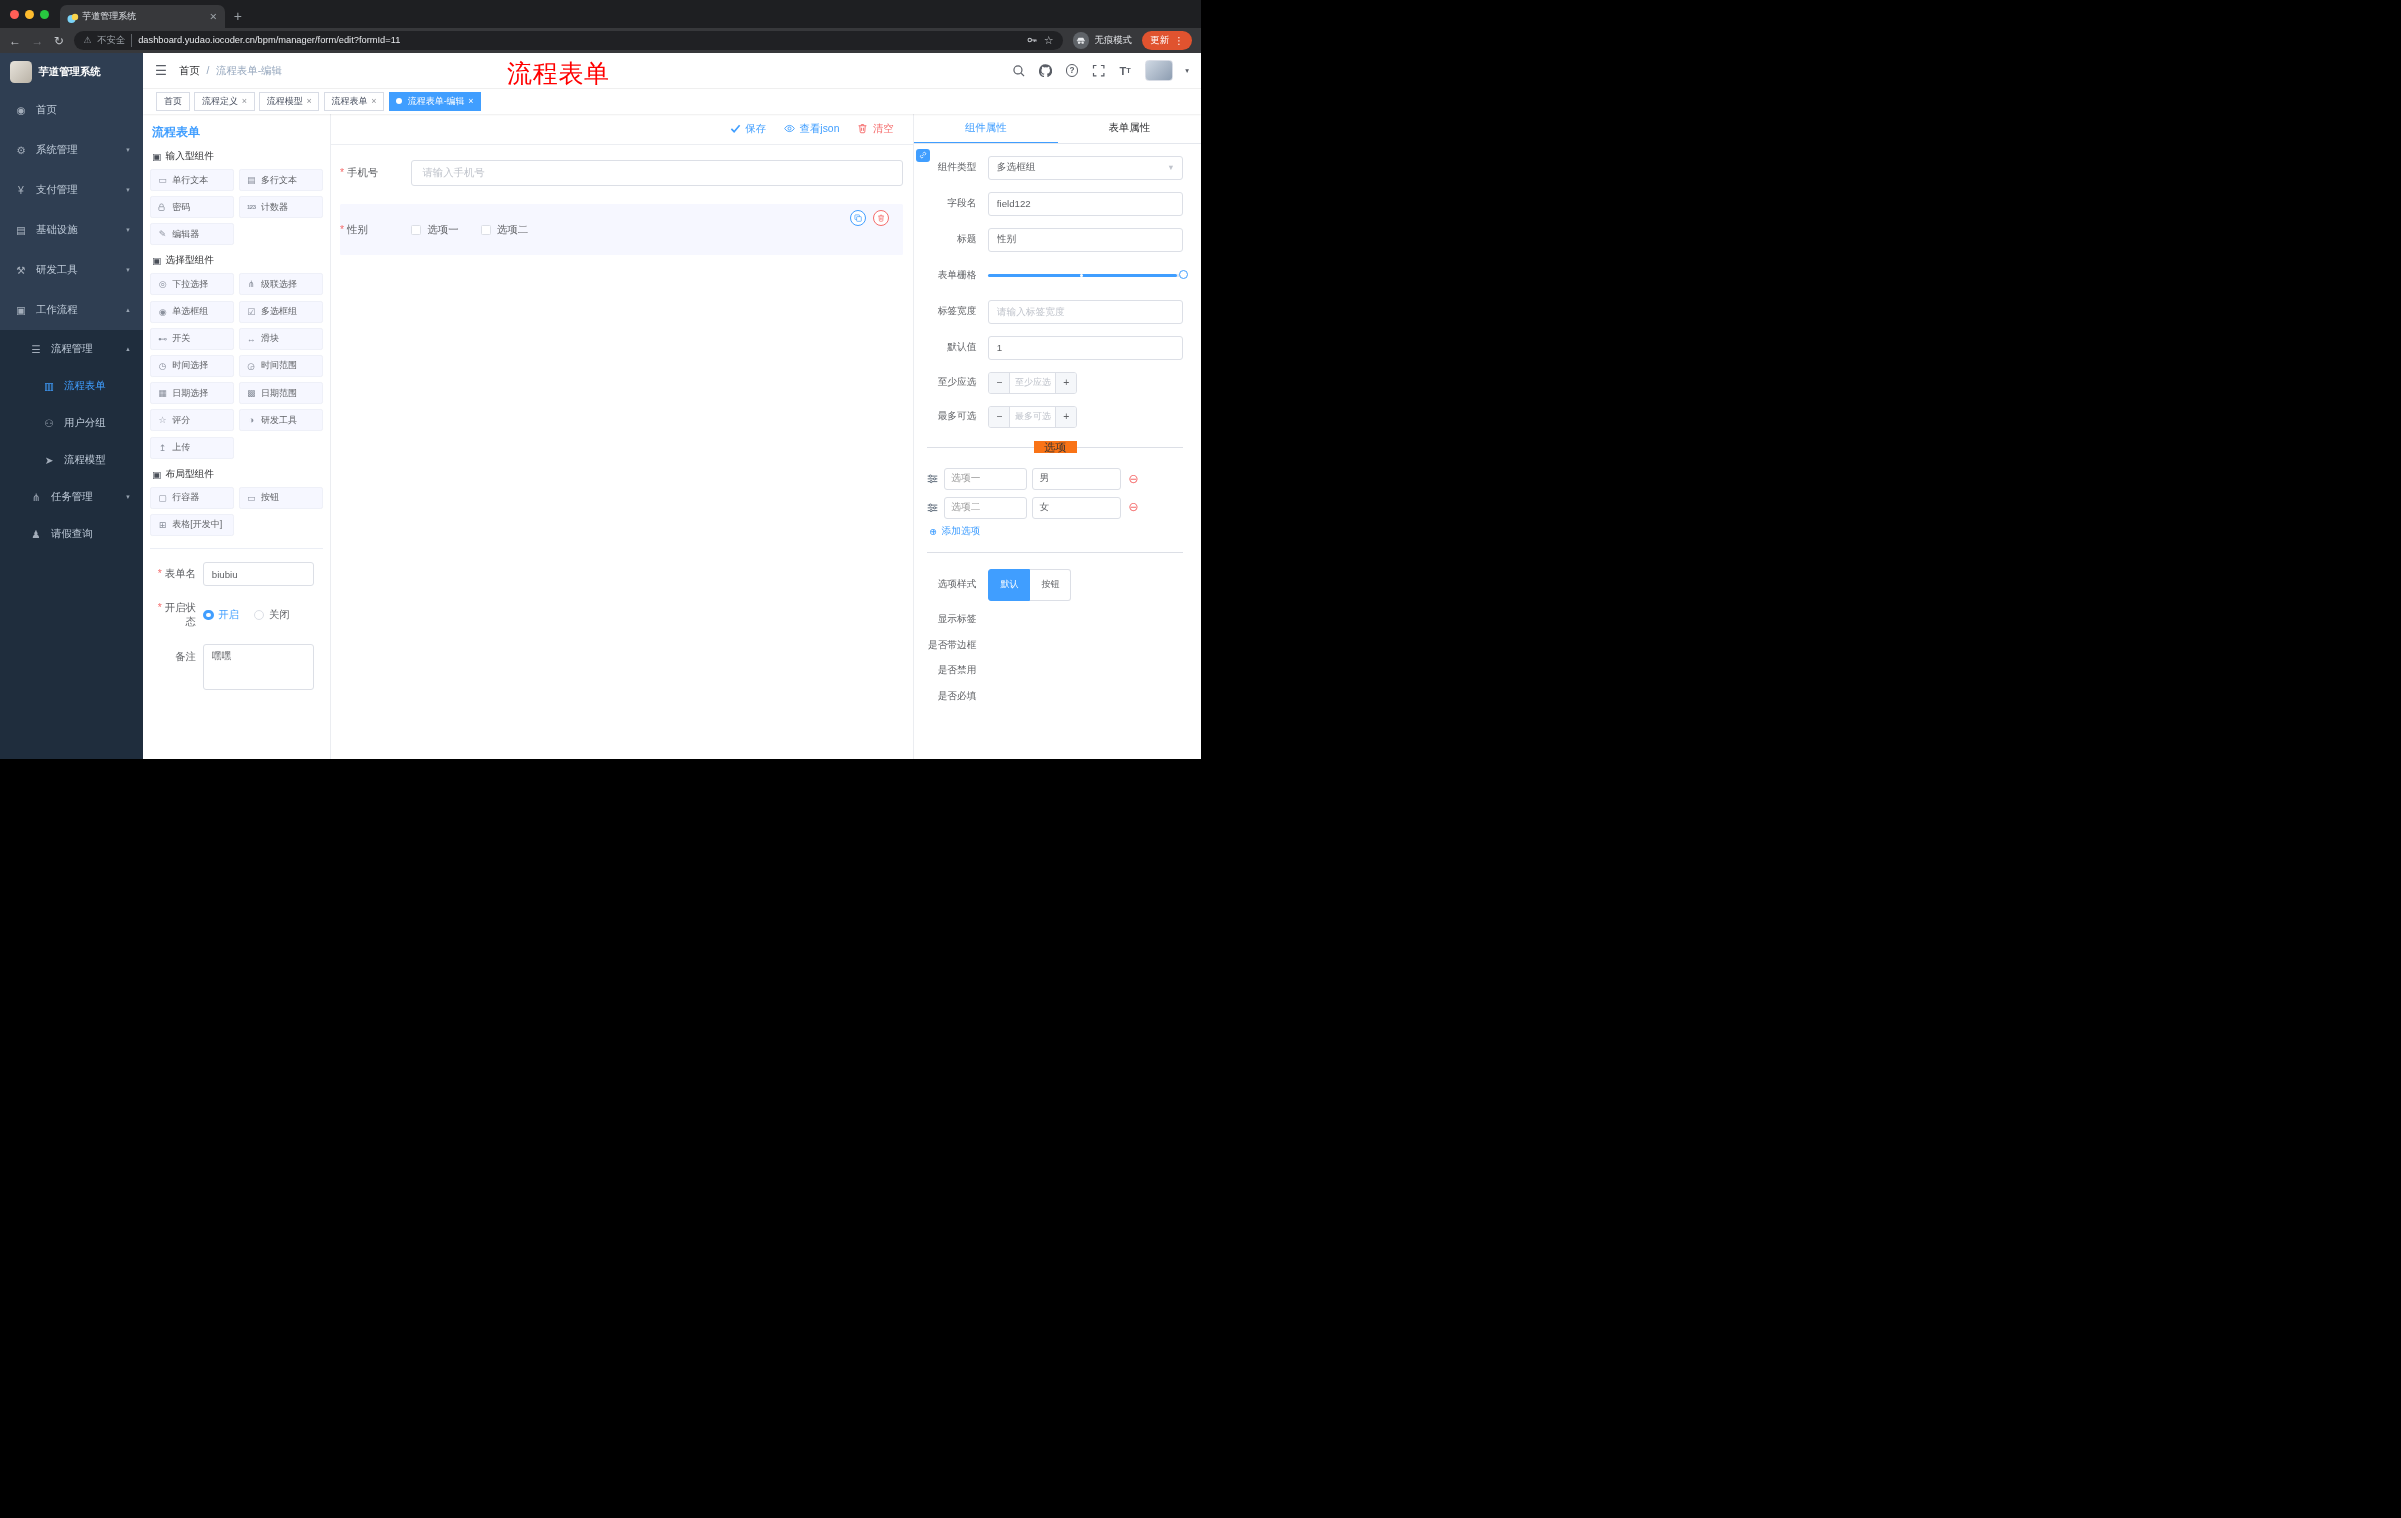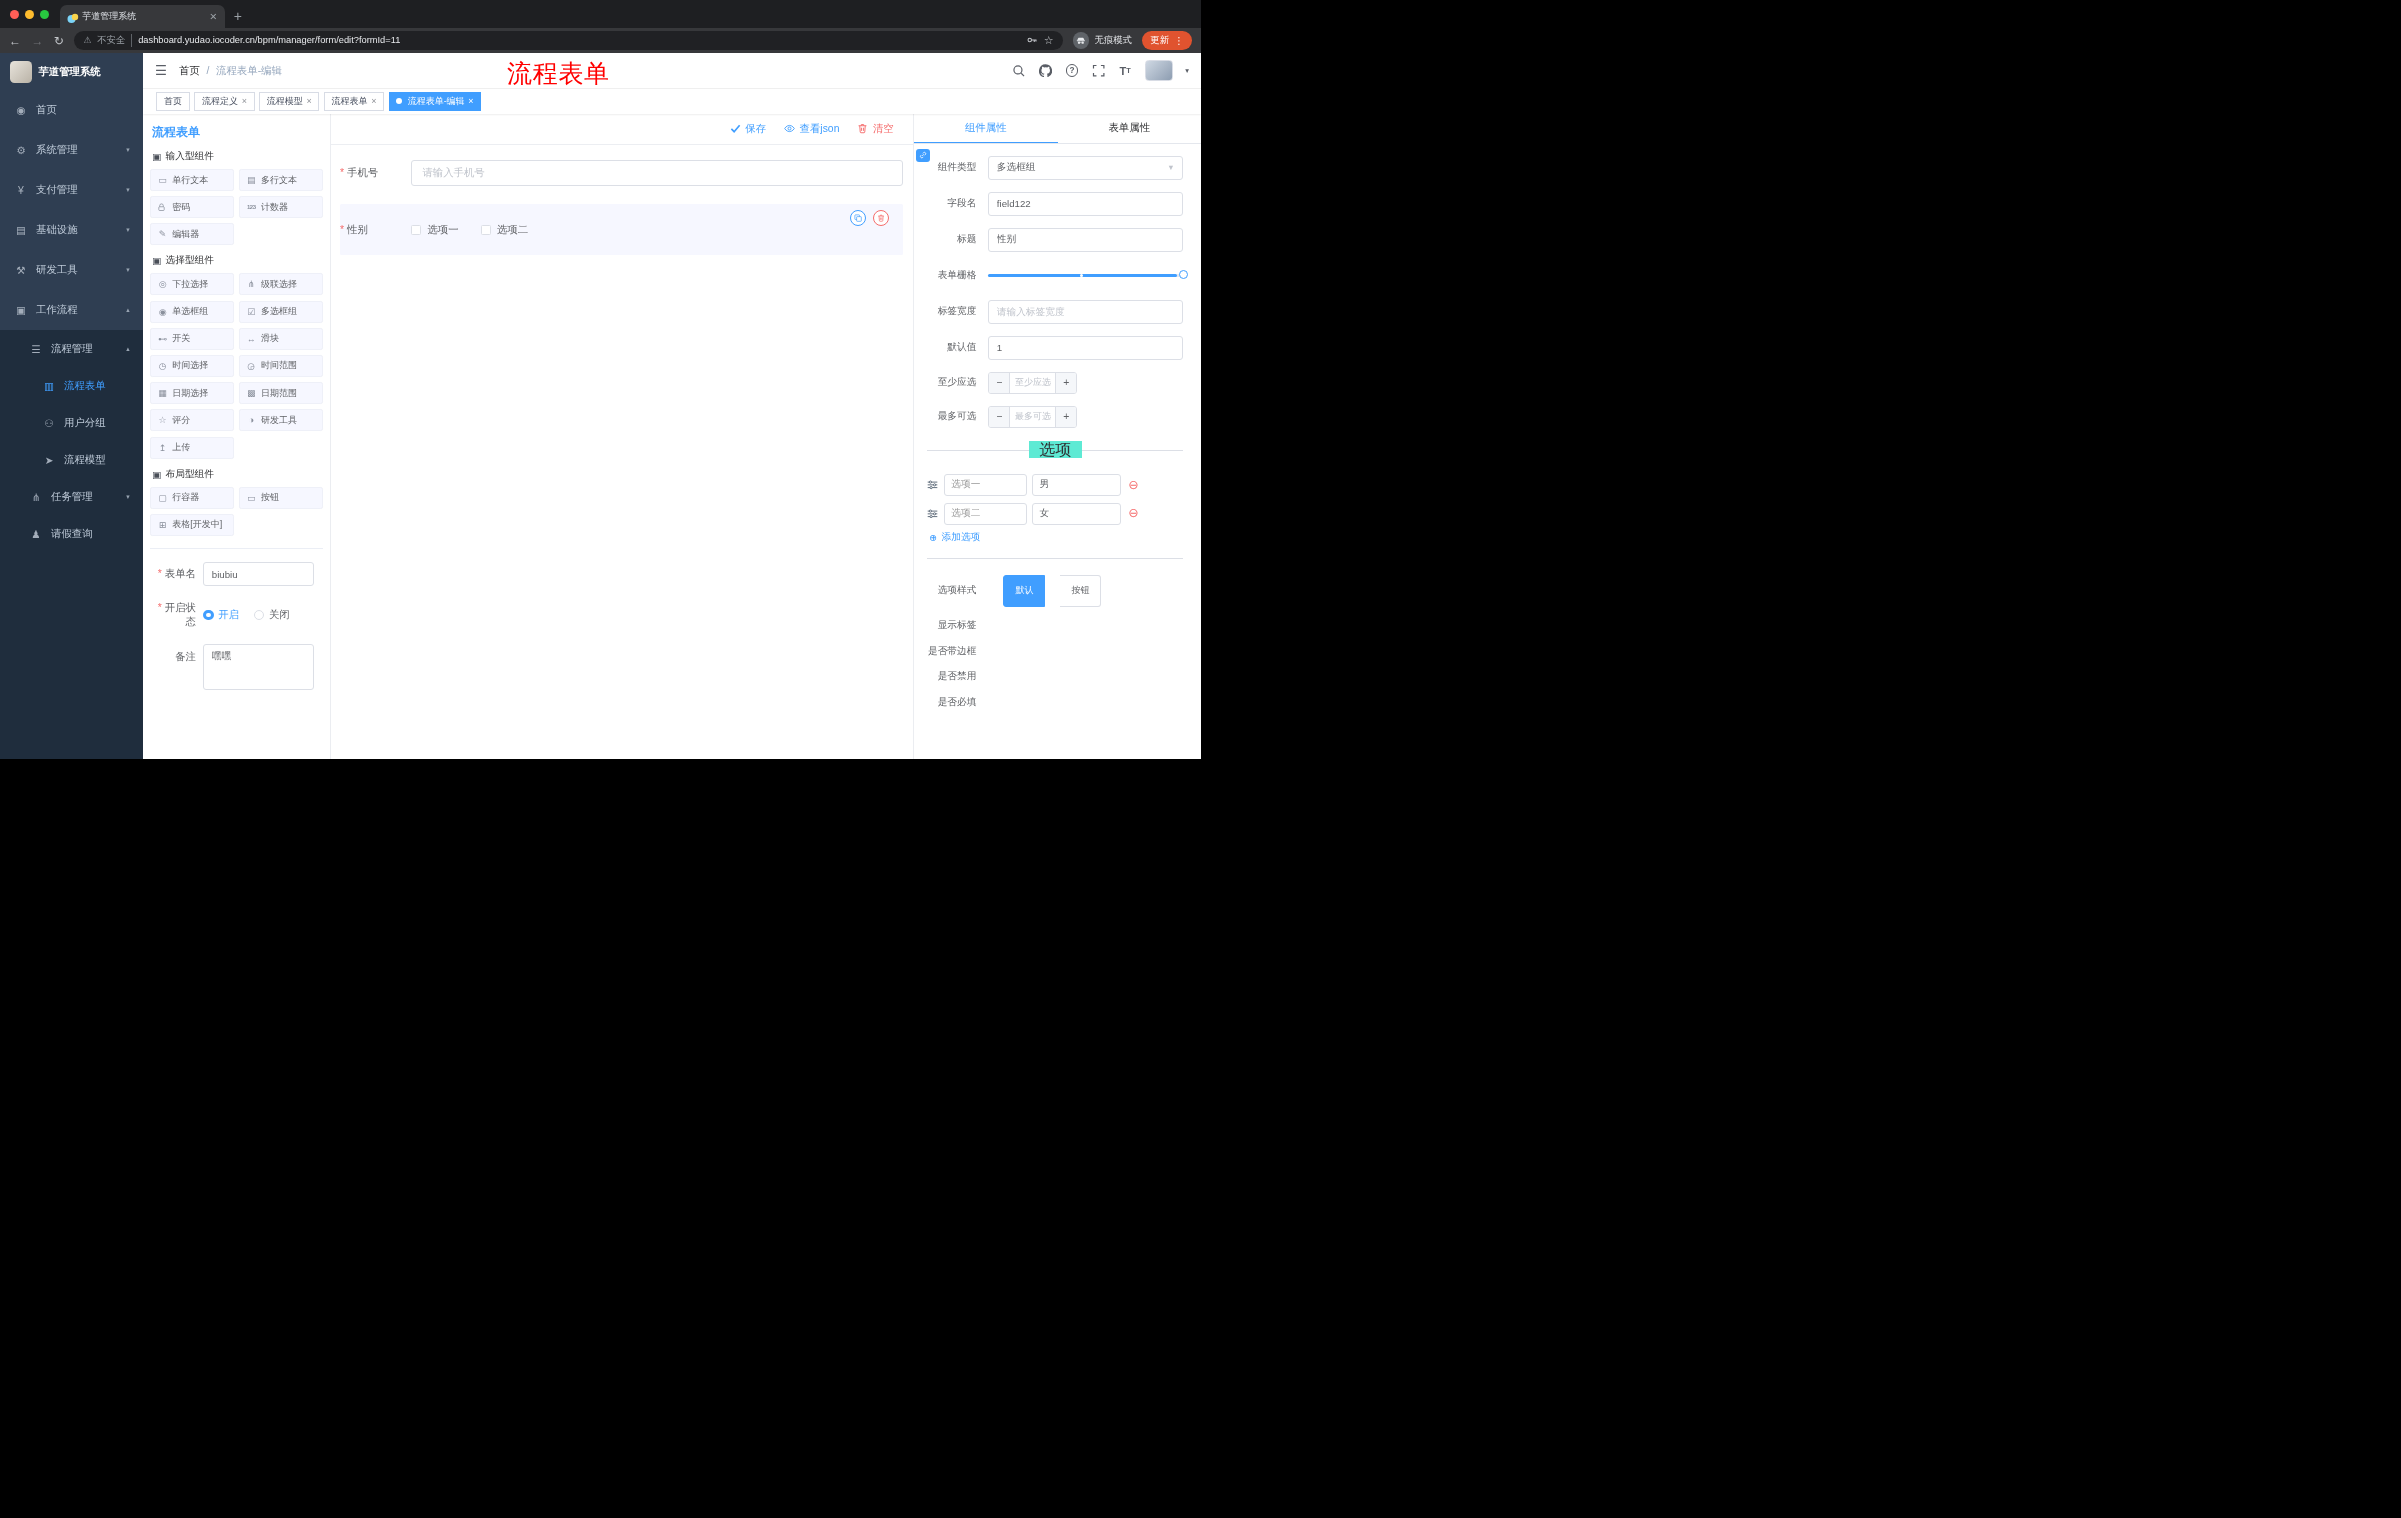--- a/index.html
+++ b/index.html
@@ -139,32 +139,32 @@
   .track .fill { position:absolute; left:0; top:0; bottom:0; width:97%; background:#409EFF; border-radius:1.5px; }
   .track .mark { position:absolute; left:47%; top:0; width:3px; height:3px; border-radius:50%; background:#fff; }
   .track .handle { position:absolute; right:-5.2px; top:-4.5px; width:9px; height:9px; border-radius:50%; background:#fff; border:1.5px solid #409EFF; cursor:grab; }
   .stepper { width:89px; height:22px; border:0.7px solid #dcdfe6; border-radius:3px; display:flex; overflow:hidden; background:#fff; }
   .stepper .sbtn { width:21px; background:#f5f7fa; color:#606266; display:flex; align-items:center; justify-content:center; font-size:10.4px; cursor:pointer; flex:none; }
   .stepper .sbtn.minus { border-right:0.7px solid #dcdfe6; }
   .stepper .sbtn.plus { border-left:0.7px solid #dcdfe6; }
   .stepper .sval { flex:1; display:flex; align-items:center; justify-content:center; font-size:9px; color:#c0c4cc; }
   .divider-text { position:relative; text-align:center; margin:7.4px 0 13.4px 0; }
   .divider-text::before { content:""; position:absolute; left:0; right:0; top:50%; border-top:0.7px solid #dcdfe6; }
-  .divider-text span { position:relative; background:#5eead4; padding:0 10.4px; font-size:16px; color:#303133; }
+  .divider-text span { position:relative; background:#f97316; padding:0 10.4px; font-size:11px; color:#303133; }
   .opt-row { display:flex; align-items:center; margin-bottom:6.7px; gap:5.2px; }
   .drag { color:#5f6b7a; flex:none; cursor:grab; }
   .drag svg { width:11px; height:9.7px; display:block; }
   .opt-in { height:22px; border:0.7px solid #dcdfe6; border-radius:3px; padding:0 6.7px; font-size:9.7px; font-family:inherit; outline:none; min-width:0; }
   .opt-label-in { width:83px; color:#999; }
   .opt-value-in { width:89px; color:#606266; }
   .opt-del { color:#F56C6C; font-size:12.6px; line-height:1; cursor:pointer; margin-left:2.2px; }
   .add-opt { display:flex; align-items:center; gap:4.5px; color:#409EFF; font-size:9.7px; margin:4.5px 0 13.4px 1.5px; cursor:pointer; }
   .plain-div { border-top:0.7px solid #dcdfe6; margin:1.5px 0 16.3px 0; }
   .btn-group { display:flex; }
-  .gbtn { height:22px; padding:15px 11px; font-size:9px; display:flex; align-items:center; cursor:pointer; border:0.7px solid #dcdfe6; background:#fff; color:#606266; font-family:inherit;margin-left:15px; }
+  .gbtn { height:22px; padding:15px 11px; font-size:9px; display:flex; align-items:center; cursor:pointer; border:0.7px solid #dcdfe6; background:#fff; color:#606266; font-family:inherit; }
   .gbtn.first { border-radius:3px 0 0 3px; }
   .gbtn.last { border-radius:0 3px 3px 0; border-left:none; }
   .gbtn.on { background:#409EFF; border-color:#409EFF; color:#fff; }
   .switch { width:30px; height:15px; border-radius:7.4px; background:#dcdfe6; position:relative; cursor:pointer; flex:none; }
   .switch::after { content:""; position:absolute; top:1.5px; left:1.5px; width:12px; height:12px; border-radius:50%; background:#fff; }
   .switch.on { background:#409EFF; }
   .switch.on::after { left:auto; right:1.5px; }
   .swrow { margin-bottom:12.6px; }
 </style>
 </head>

